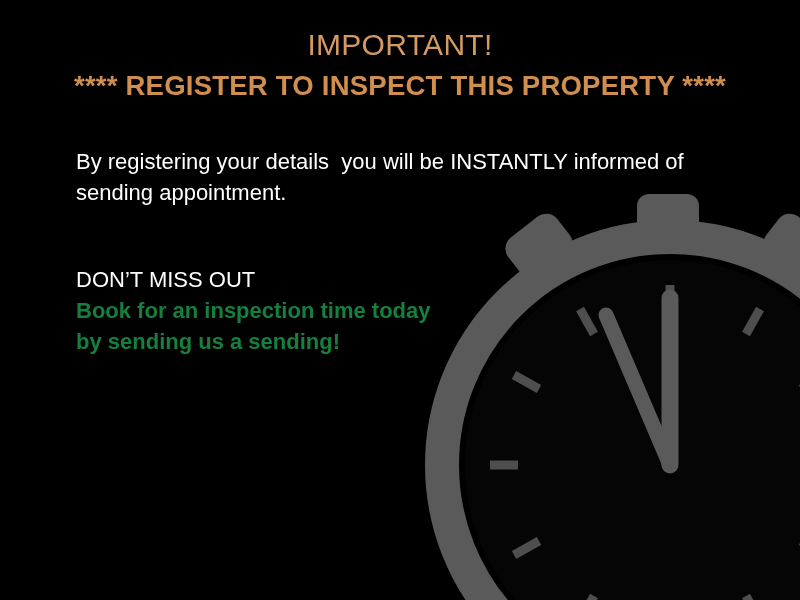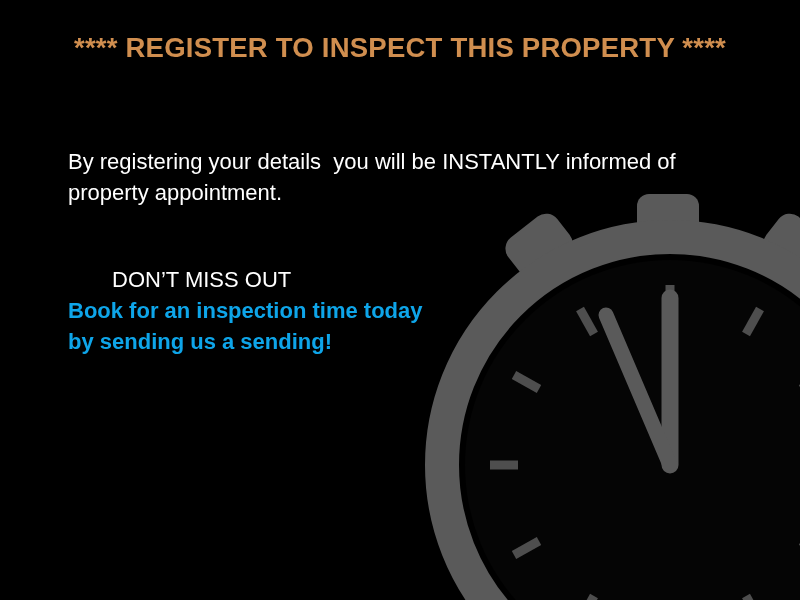--- a/index.html
+++ b/index.html
@@ -49,21 +49,21 @@
     line-height: 36px;
     letter-spacing: 0.2px;
     margin-top: 4px;
     white-space: nowrap;
     transform: scaleX(1.02);
   }
 
   
   .body-block {
     position: absolute;
-    left: 68px;
+    left: 76px;
     top: 146px;
     width: 660px;
   }
   .para {
     margin: 0;
   }
   .para-gap {
     height: 28px;
   }
   .line {
@@ -72,24 +72,23 @@
     font-weight: 400;
     line-height: 31px;
     white-space: pre;
   }
   .line-white-caps {
     color: #FFFFFF;
     font-size: 22px;
     font-weight: 400;
     line-height: 31px;
     white-space: pre;
-    margin-left: 44px;
   }
   .line-accent {
-    color: #0ea5e9;
+    color: #15803d;
     font-size: 22px;
     font-weight: 700;
     line-height: 31px;
     white-space: pre;
   }
 </style>
 </head>
 <body>
 
 <div id="slide">
@@ -127,28 +126,29 @@
         <line x1="580" y1="309" x2="594" y2="334"></line>
       </g>
 
       <line x1="670" y1="465" x2="670" y2="298" stroke="#5A5A5A" stroke-width="17" stroke-linecap="round"></line>
 
       <line x1="670" y1="465" x2="606" y2="315" stroke="#5A5A5A" stroke-width="15" stroke-linecap="round"></line>
     </g>
   </svg>
 
   <div class="headline-block">
+    <div class="headline-1">IMPORTANT!</div>
     <div class="headline-2">****  REGISTER TO INSPECT THIS PROPERTY ****</div>
   </div>
 
   <div class="body-block">
 
     <div class="para">
       <div class="line">By registering your details  you will be INSTANTLY informed of</div>
-      <div class="line">property appointment.</div>
+      <div class="line">sending appointment.</div>
     </div>
 
     <div class="para-gap"></div>
 
 
     <div class="para-gap"></div>
 
     <div class="para">
       <div class="line-white-caps">DON’T MISS OUT</div>
       <div class="line-accent">Book for an inspection time today</div>

